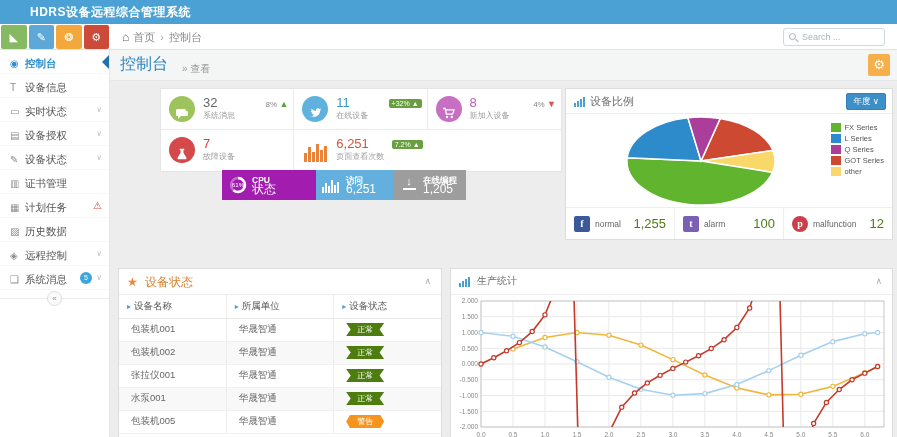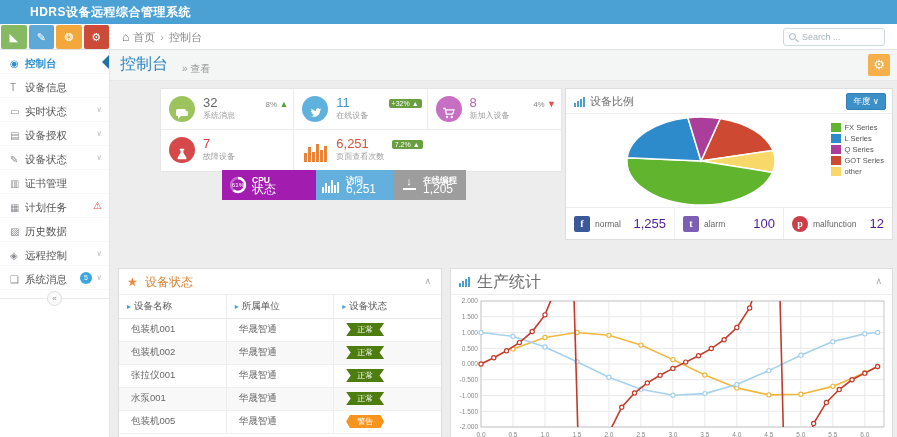--- a/index.html
+++ b/index.html
@@ -94,42 +94,42 @@
   .pie-svg { position:absolute; left:28px; top:1px; }
   .pie-legend { position:absolute; right:8px; top:9px; }
   .pleg-item { display:flex; align-items:center; margin-bottom:2px; }
   .pleg-sw { width:10px; height:9px; margin-right:4px; }
   .pleg-lb { font-size:7.5px; color:#555; }
   .pie-footer { display:flex; border-top:1px solid #eee; height:32px; }
   .pf-cell { flex:1; display:flex; align-items:center; border-left:1px solid #eee; padding:0 8px 0 8px; }
   .pf-cell:first-child { border-left:none; }
   .pf-ic { width:16px; height:16px; color:#fff; font-size:10px; font-weight:bold; text-align:center; line-height:16px; font-family:"Liberation Serif","DejaVu Serif",serif; }
   .pf-lb { font-size:8.5px; color:#666; margin-left:5px; }
-  .pf-val { margin-left:auto; font-size:13px; color:#4c1d95; }
+  .pf-val { margin-left:auto; font-size:13px; color:#4d7c0f; }
 
   
   .device-panel { left:8px; top:218px; width:324px; height:230px; }
   .device-panel .panel-head { height:26px; }
   .star-ic { position:absolute; left:8px; top:0; line-height:26px; color:#f0883a; font-size:12px; }
   .device-title { position:absolute; left:26px; top:0; line-height:26px; font-size:12px; color:#d9822f; }
   table.dev { width:100%; border-collapse:collapse; table-layout:fixed; }
   table.dev th { height:23px; font-size:9.5px; color:#555; font-weight:normal; text-align:left; padding-left:8px; border-bottom:1px solid #e8e8e8; border-right:1px solid #ececec; background:#fff; }
   table.dev th:last-child, table.dev td:last-child { border-right:none; }
   table.dev th .arr { color:#4a9fd0; font-size:8px; margin-right:3px; }
   table.dev td { height:23px; font-size:9.5px; color:#666; padding-left:12px; border-bottom:1px solid #f0f0f0; border-right:1px solid #ececec; }
   table.dev tr:nth-child(even) td { background:#f8f8f8; }
   td.unit { color:#63a044; }
   .ribbon { display:inline-block; min-width:38px; height:13px; line-height:13px; font-size:8px; color:#fff; text-align:center; clip-path:polygon(0 0,100% 0,88% 50%,100% 100%,0 100%,12% 50%); }
   .ribbon.ok { background:#4d7c0f; }
   .ribbon.warn { background:#f7941e; clip-path:polygon(0 50%,10% 0,90% 0,100% 50%,90% 100%,10% 100%); }
 
   
   .chart-panel { left:340px; top:218px; width:443px; height:230px; }
   .chart-panel .panel-head { height:26px; }
-  .chart-title { left:26px; font-size:16px; color:#6d6d6d; line-height:26px; }
+  .chart-title { left:26px; font-size:10px; color:#6d6d6d; line-height:26px;font-family:Liberation Mono, monospace; }
   .chart-body { position:relative; }
   .line-legend { position:absolute; right:12px; top:12px; background:rgba(255,255,255,.75); padding:2px 3px; }
   .lleg-item { display:flex; align-items:center; margin-bottom:2px; }
   .lleg-sw { width:11px; height:8px; border:1px solid rgba(0,0,0,.18); margin-right:3px; }
   .lleg-lb { font-size:7.5px; color:#555; }
   svg text { font-family:"Liberation Sans","DejaVu Sans",sans-serif; }
 </style>
 </head>
 <body>
 

